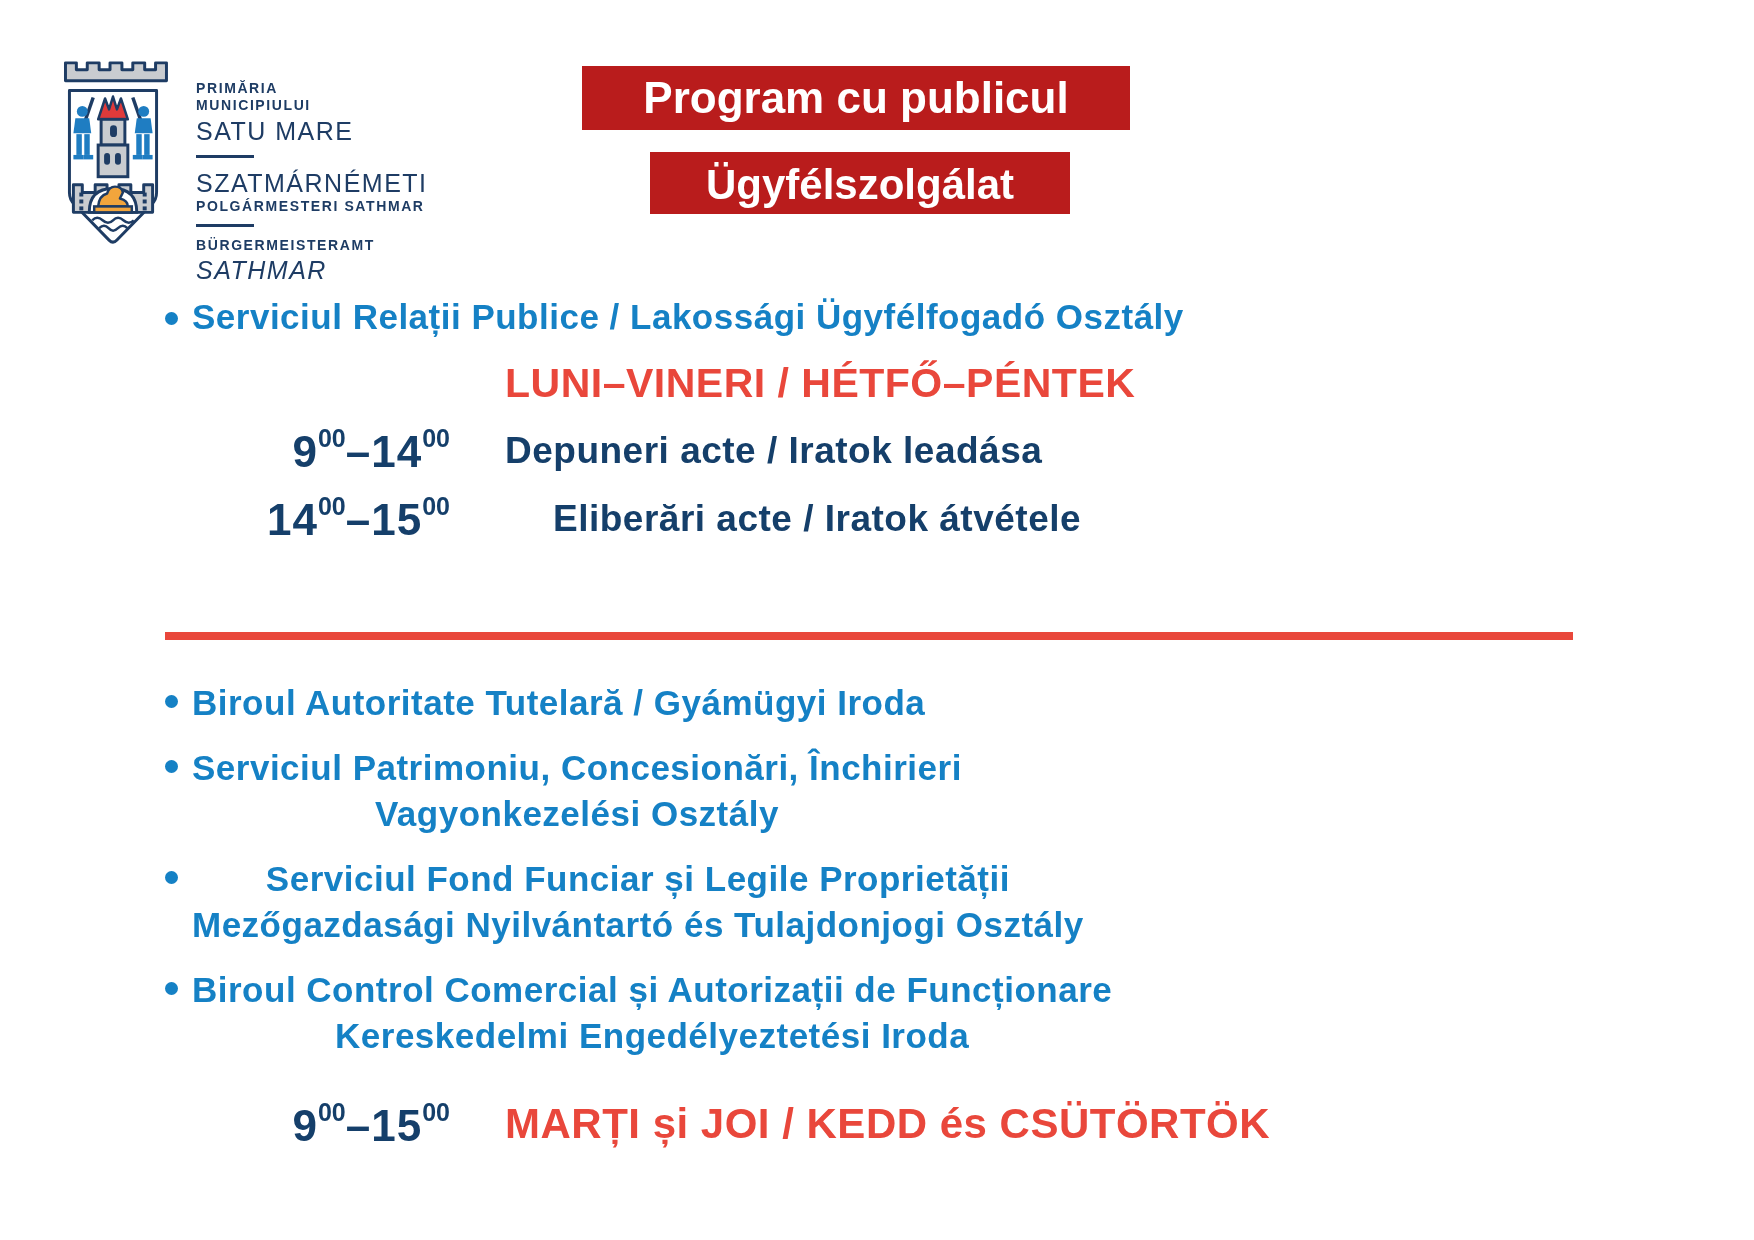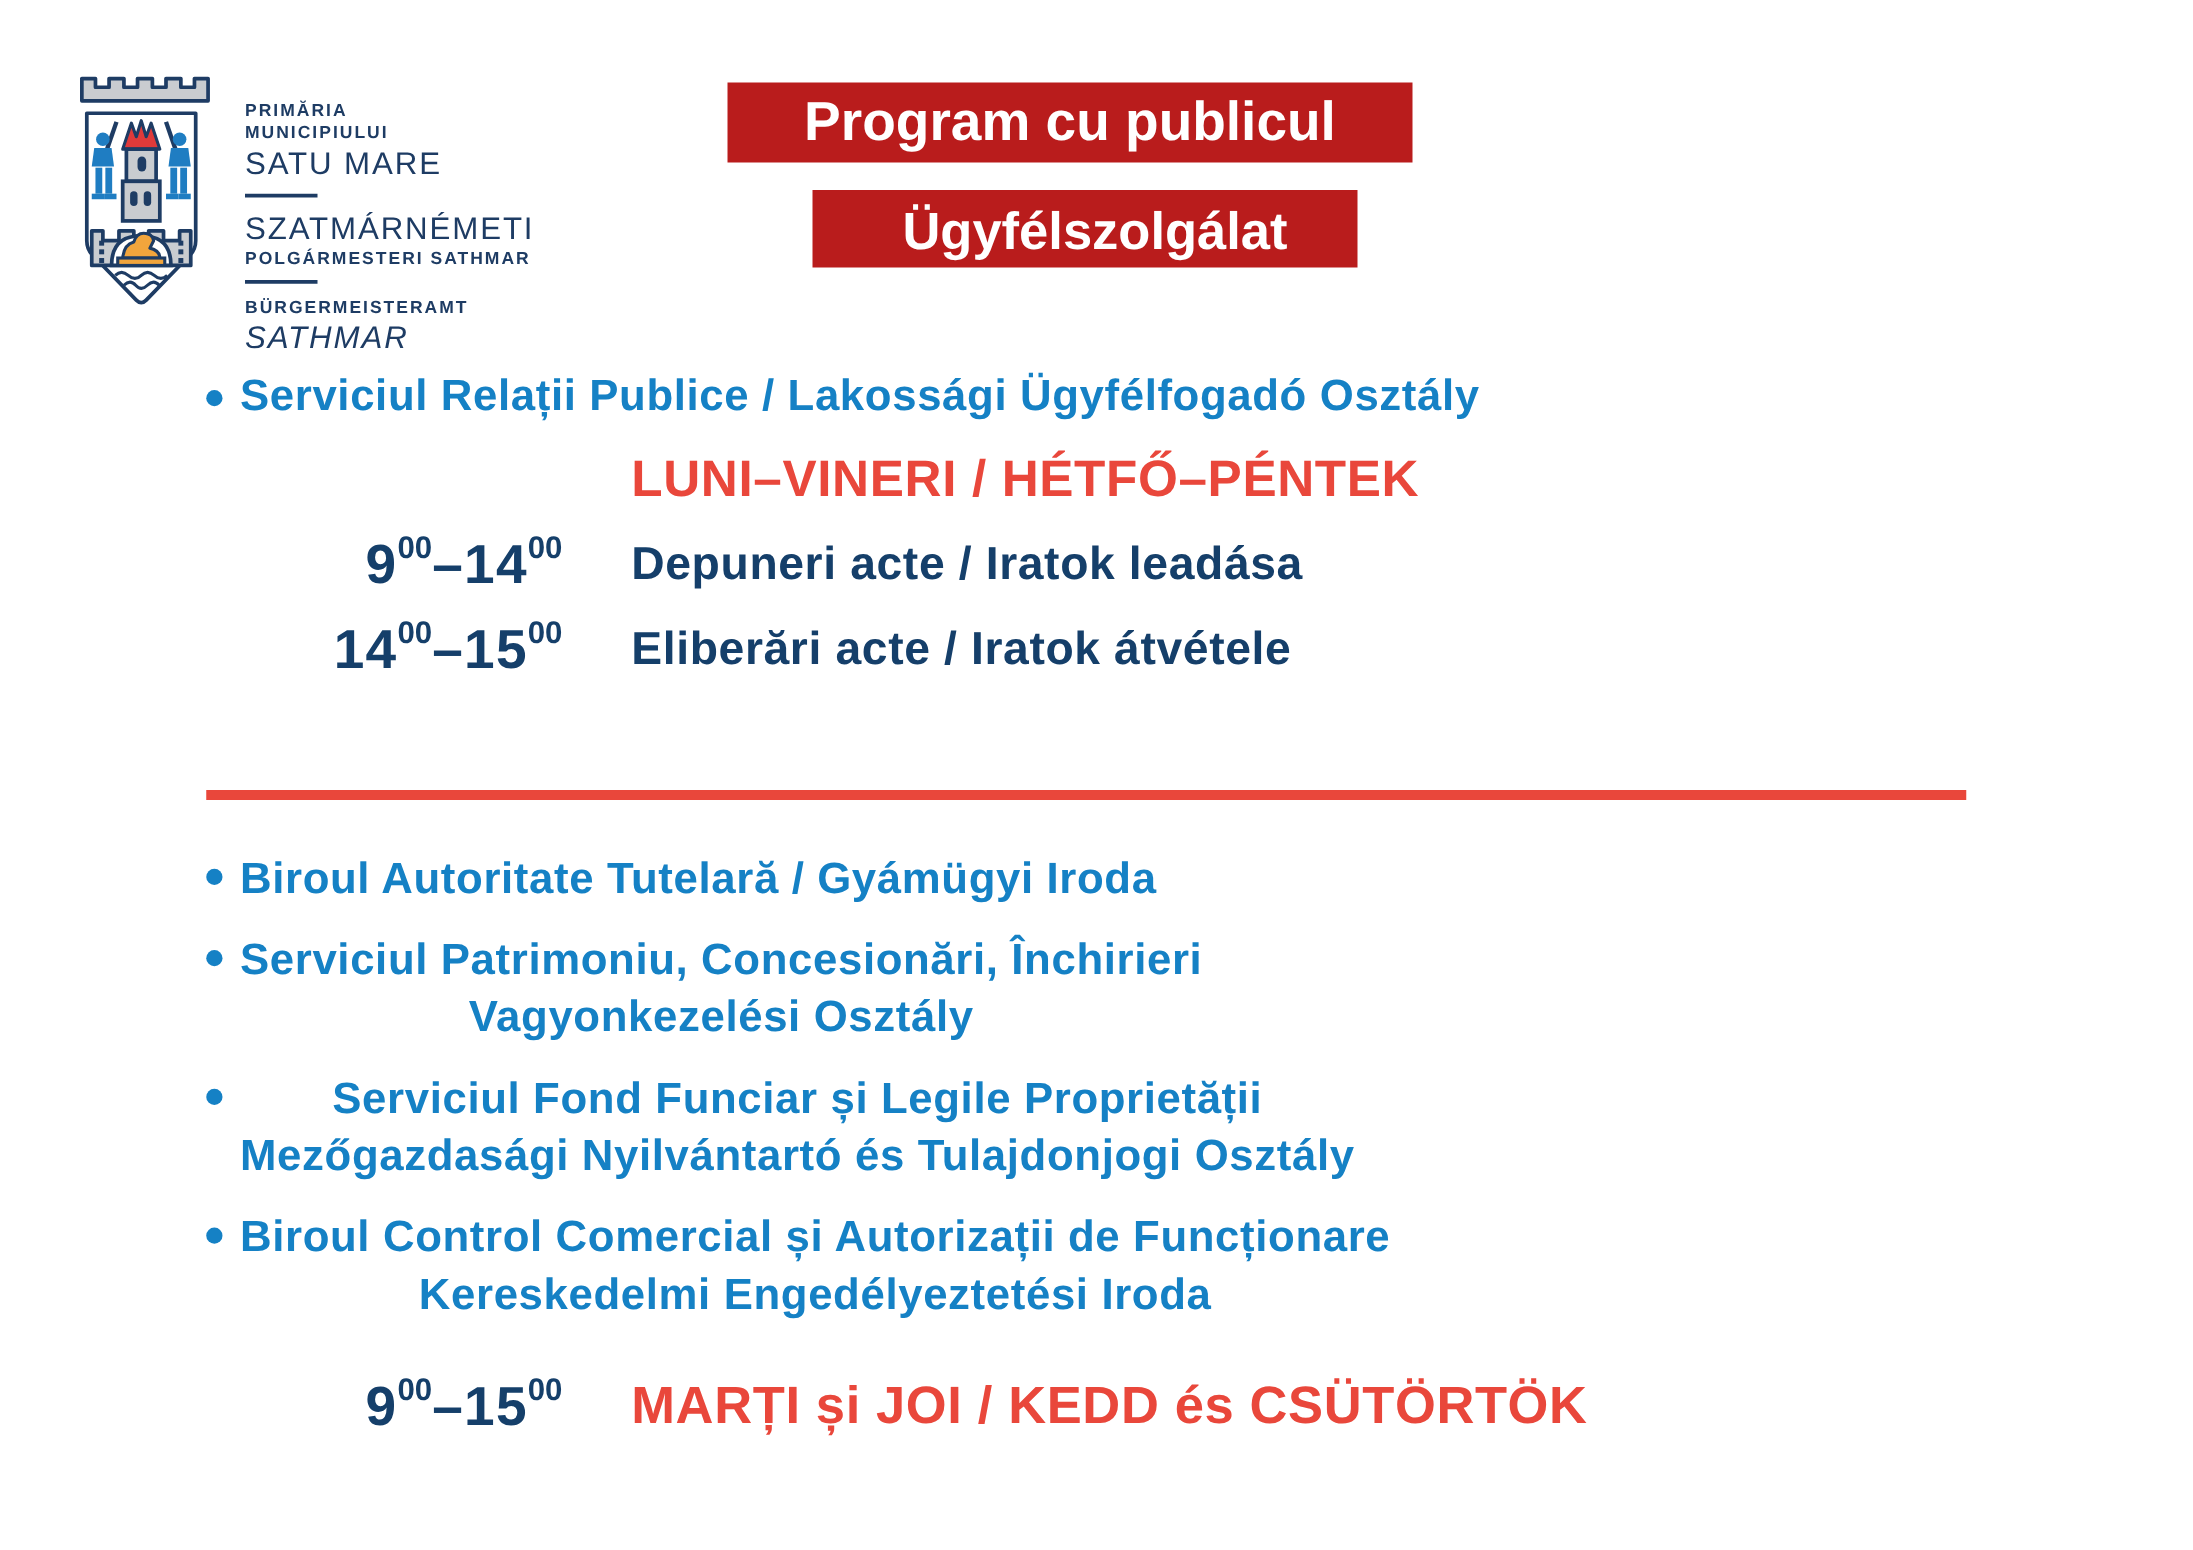--- a/index.html
+++ b/index.html
@@ -15,21 +15,21 @@
   .logo-text{position:absolute;left:196px;top:80px;color:#1e3c64;}
   .logo-small{font-size:14px;font-weight:800;letter-spacing:1.6px;line-height:17px;}
   .logo-large{font-size:25px;font-weight:400;letter-spacing:1.5px;line-height:30px;margin-top:2px;}
   .logo-rule{width:58px;height:3px;background:#1e3c64;margin:9px 0 10px 0;}
   
   .banner{
     position:absolute;background:#b91c1c;color:#ffffff;
     font-weight:800;text-align:center;
   }
   .banner-ro{left:582px;top:66px;width:548px;height:64px;line-height:64px;font-size:44px;}
-  .banner-hu{left:650px;top:152px;width:420px;height:62px;line-height:66px;font-size:42px;padding-left:16px;}
+  .banner-hu{left:650px;top:152px;width:420px;height:62px;line-height:66px;font-size:42px;}
   
   .bullet-row{display:flex;align-items:flex-start;color:#1581c5;font-weight:700;}
   .dot{
     flex:0 0 auto;width:13px;height:13px;border-radius:50%;
     background:#1581c5;margin:15px 14px 0 0;
   }
   .b1{position:absolute;left:165px;top:297px;font-size:35px;letter-spacing:.5px;}
   
   .days-red{
     position:absolute;color:#e9473b;font-weight:800;
@@ -40,21 +40,21 @@
     position:absolute;left:165px;width:285px;text-align:right;
     color:#153f6a;font-weight:800;font-size:44px;letter-spacing:1px;
   }
   .time sup, .time-sup{font-size:25px;vertical-align:20px;letter-spacing:0;}
   .t1{top:424px;}
   .t2{top:492px;}
   .sched-label{
     position:absolute;left:505px;color:#153f6a;font-weight:700;font-size:37px;letter-spacing:.5px;
   }
   .l1{top:430px;}
-  .l2{top:498px;}
+  .l2{top:498px;margin-left:48px;}
   .divider{
     position:absolute;left:165px;top:632px;width:1408px;height:8px;background:#e9473b;
   }
   
   .dept-list{position:absolute;left:165px;top:680px;}
   .dept-item{margin-bottom:19px;font-size:35px;letter-spacing:.5px;}
   .dept-item .lines{line-height:46px;text-align:center;}
   .dept-item .line2:empty{display:none;}
   
   .t3{top:1098px;}

